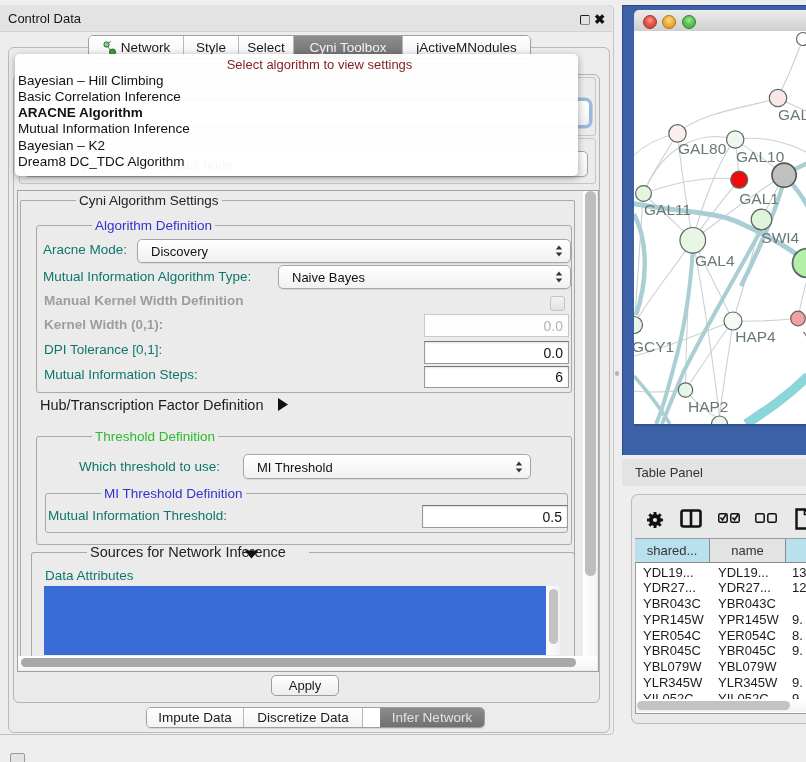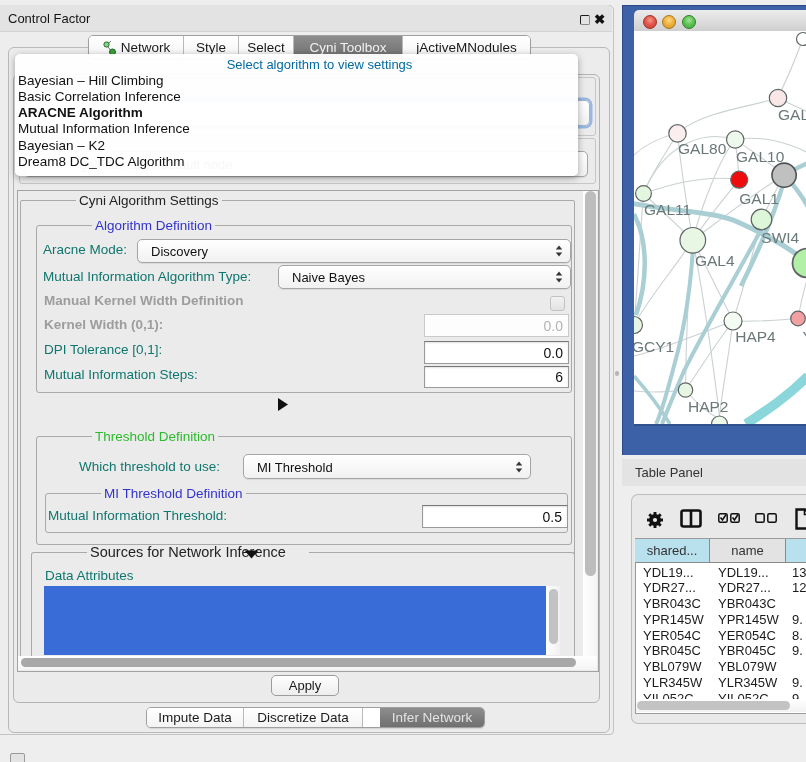--- a/index.html
+++ b/index.html
@@ -29,21 +29,21 @@
 .seg>div.on{background:linear-gradient(#8d8d8d,#707070);color:#f2f2f2;}
 </style>
 </head>
 <body>
 <div id="root">
 
 <div class="abs" id="cpwin" style="left:-8px;top:5px;width:620px;height:728px;background:#ededed;
   border:1px solid #c3c3c3;border-radius:5px 5px 4px 4px;"></div>
 <div class="abs" id="cptitle" style="left:-8px;top:5px;width:620px;height:26px;background:#e3e3e3;
   border-bottom:1px solid #d2d2d2;border-radius:5px 5px 0 0;"></div>
-<div class="abs" style="left:8px;top:11px;font-size:13px;color:#151515;">Control Factor</div>
+<div class="abs" style="left:8px;top:11px;font-size:13px;color:#151515;">Control Data</div>
 <div class="abs" style="left:580px;top:15px;width:8px;height:8px;border:1.6px solid #1c1c1c;
   border-right-color:#8a8a8a;border-bottom-color:#8a8a8a;border-radius:2px;"></div>
 <div class="abs" style="left:594px;top:11px;font-size:13.5px;font-weight:bold;color:#111;">✖</div>
 
 <div class="abs" style="left:8px;top:47px;width:600px;height:684px;background:#ececec;
   border:1px solid #b9b9b9;border-radius:6px;"></div>
 
 <div class="abs" style="left:13px;top:74px;width:585px;height:627px;background:#ebebeb;
   border:1px solid #b4b4b4;border-radius:6px;"></div>
 
@@ -111,20 +111,21 @@
 <div class="lbl" style="left:44px;top:342px;">DPI Tolerance [0,1]:</div>
 <div class="fld" style="left:424px;top:341px;width:143px;height:21px;">
       <span>0.0</span>
     </div>
 
 <div class="lbl" style="left:44px;top:367px;">Mutual Information Steps:</div>
 <div class="fld" style="left:424px;top:366px;width:143px;height:20px;">
       <span>6</span>
     </div>
 
+<div class="abs" style="left:40px;top:397px;font-size:14.5px;color:#1c1c1c;">Hub/Transcription Factor Definition</div>
 <svg class="abs" style="left:277px;top:397px;" width="12" height="15" viewBox="0 0 12 15">
   <path d="M1 1 L11 7.5 L1 14 Z" fill="#111"></path>
     </svg>
 
 <div class="grp" style="left:36px;top:436px;width:534px;height:107px;text-decoration:underline;">
   <span style="color:#2bbb2b;">Threshold Definition</span>
 </div>
 <div class="lbl" style="left:79px;top:459px;">Which threshold to use:</div>
 <div class="combo" style="left:243px;top:454px;width:286px;height:23px;">
   <span class="ct">MI Threshold</span>
@@ -163,21 +164,21 @@
   border:1px solid #9c9c9c;border-radius:5px;text-align:center;font-size:13px;color:#1a1a1a;line-height:19px;">Apply</div>
 
 <div class="seg" style="left:146px;top:707px;height:19px;">
   <div style="width:96px;">Impute Data</div>
   <div style="width:118px;">Discretize Data</div>
   <div class="on" style="width:104px;color:#e3e3e3;margin-left:17px;">Infer Network</div>
 </div>
 
 <div class="abs" style="left:15px;top:54px;width:563px;height:122px;background:rgba(255,255,255,0.95);
   border-radius:5px;box-shadow:0 2px 7px rgba(0,0,0,0.35);"></div>
-<div class="abs" style="left:15px;top:57px;width:609px;text-align:center;font-size:13px;color:#0369a1;">Select algorithm to view settings</div>
+<div class="abs" style="left:15px;top:57px;width:609px;text-align:center;font-size:13px;color:#7f1d1d;">Select algorithm to view settings</div>
 <div class="abs" style="left:18px;top:73px;font-size:13.5px;line-height:16.15px;color:#111;">
 Bayesian – Hill Climbing<br>
 Basic Correlation Inference<br>
 <b>ARACNE Algorithm</b><br>
 Mutual Information Inference<br>
 Bayesian – K2<br>
 Dream8 DC_TDC Algorithm</div>
 
 <div class="abs" style="left:615px;top:371px;width:4px;height:5px;background:#b5b5b5;border-radius:2px;"></div>
 

